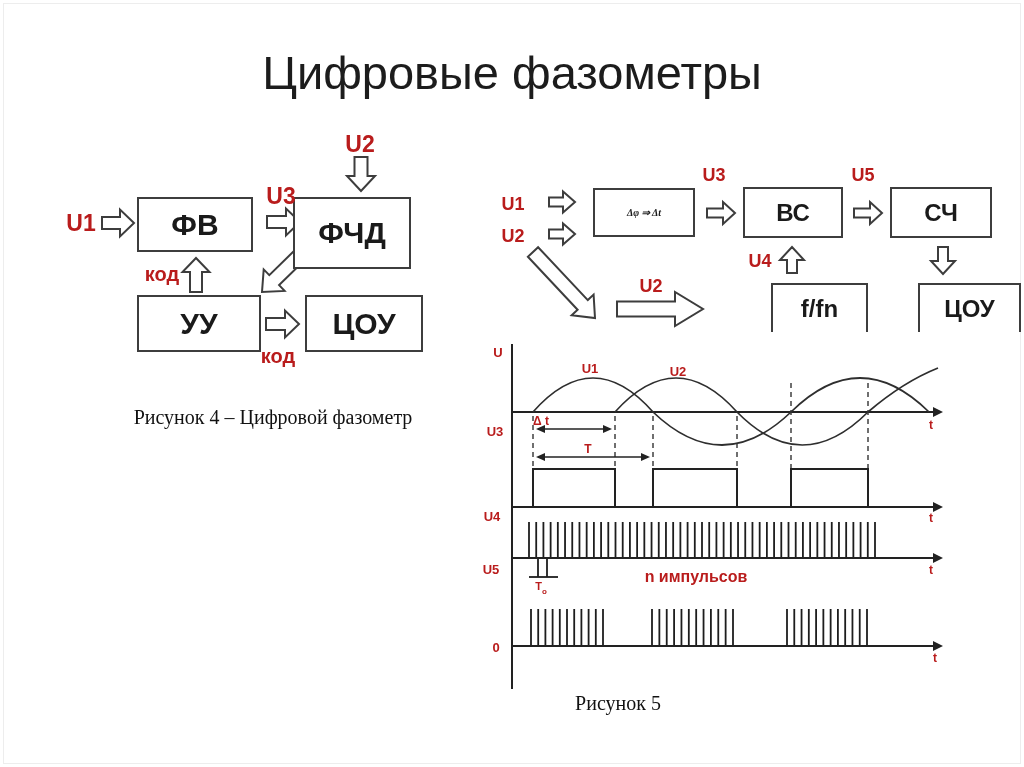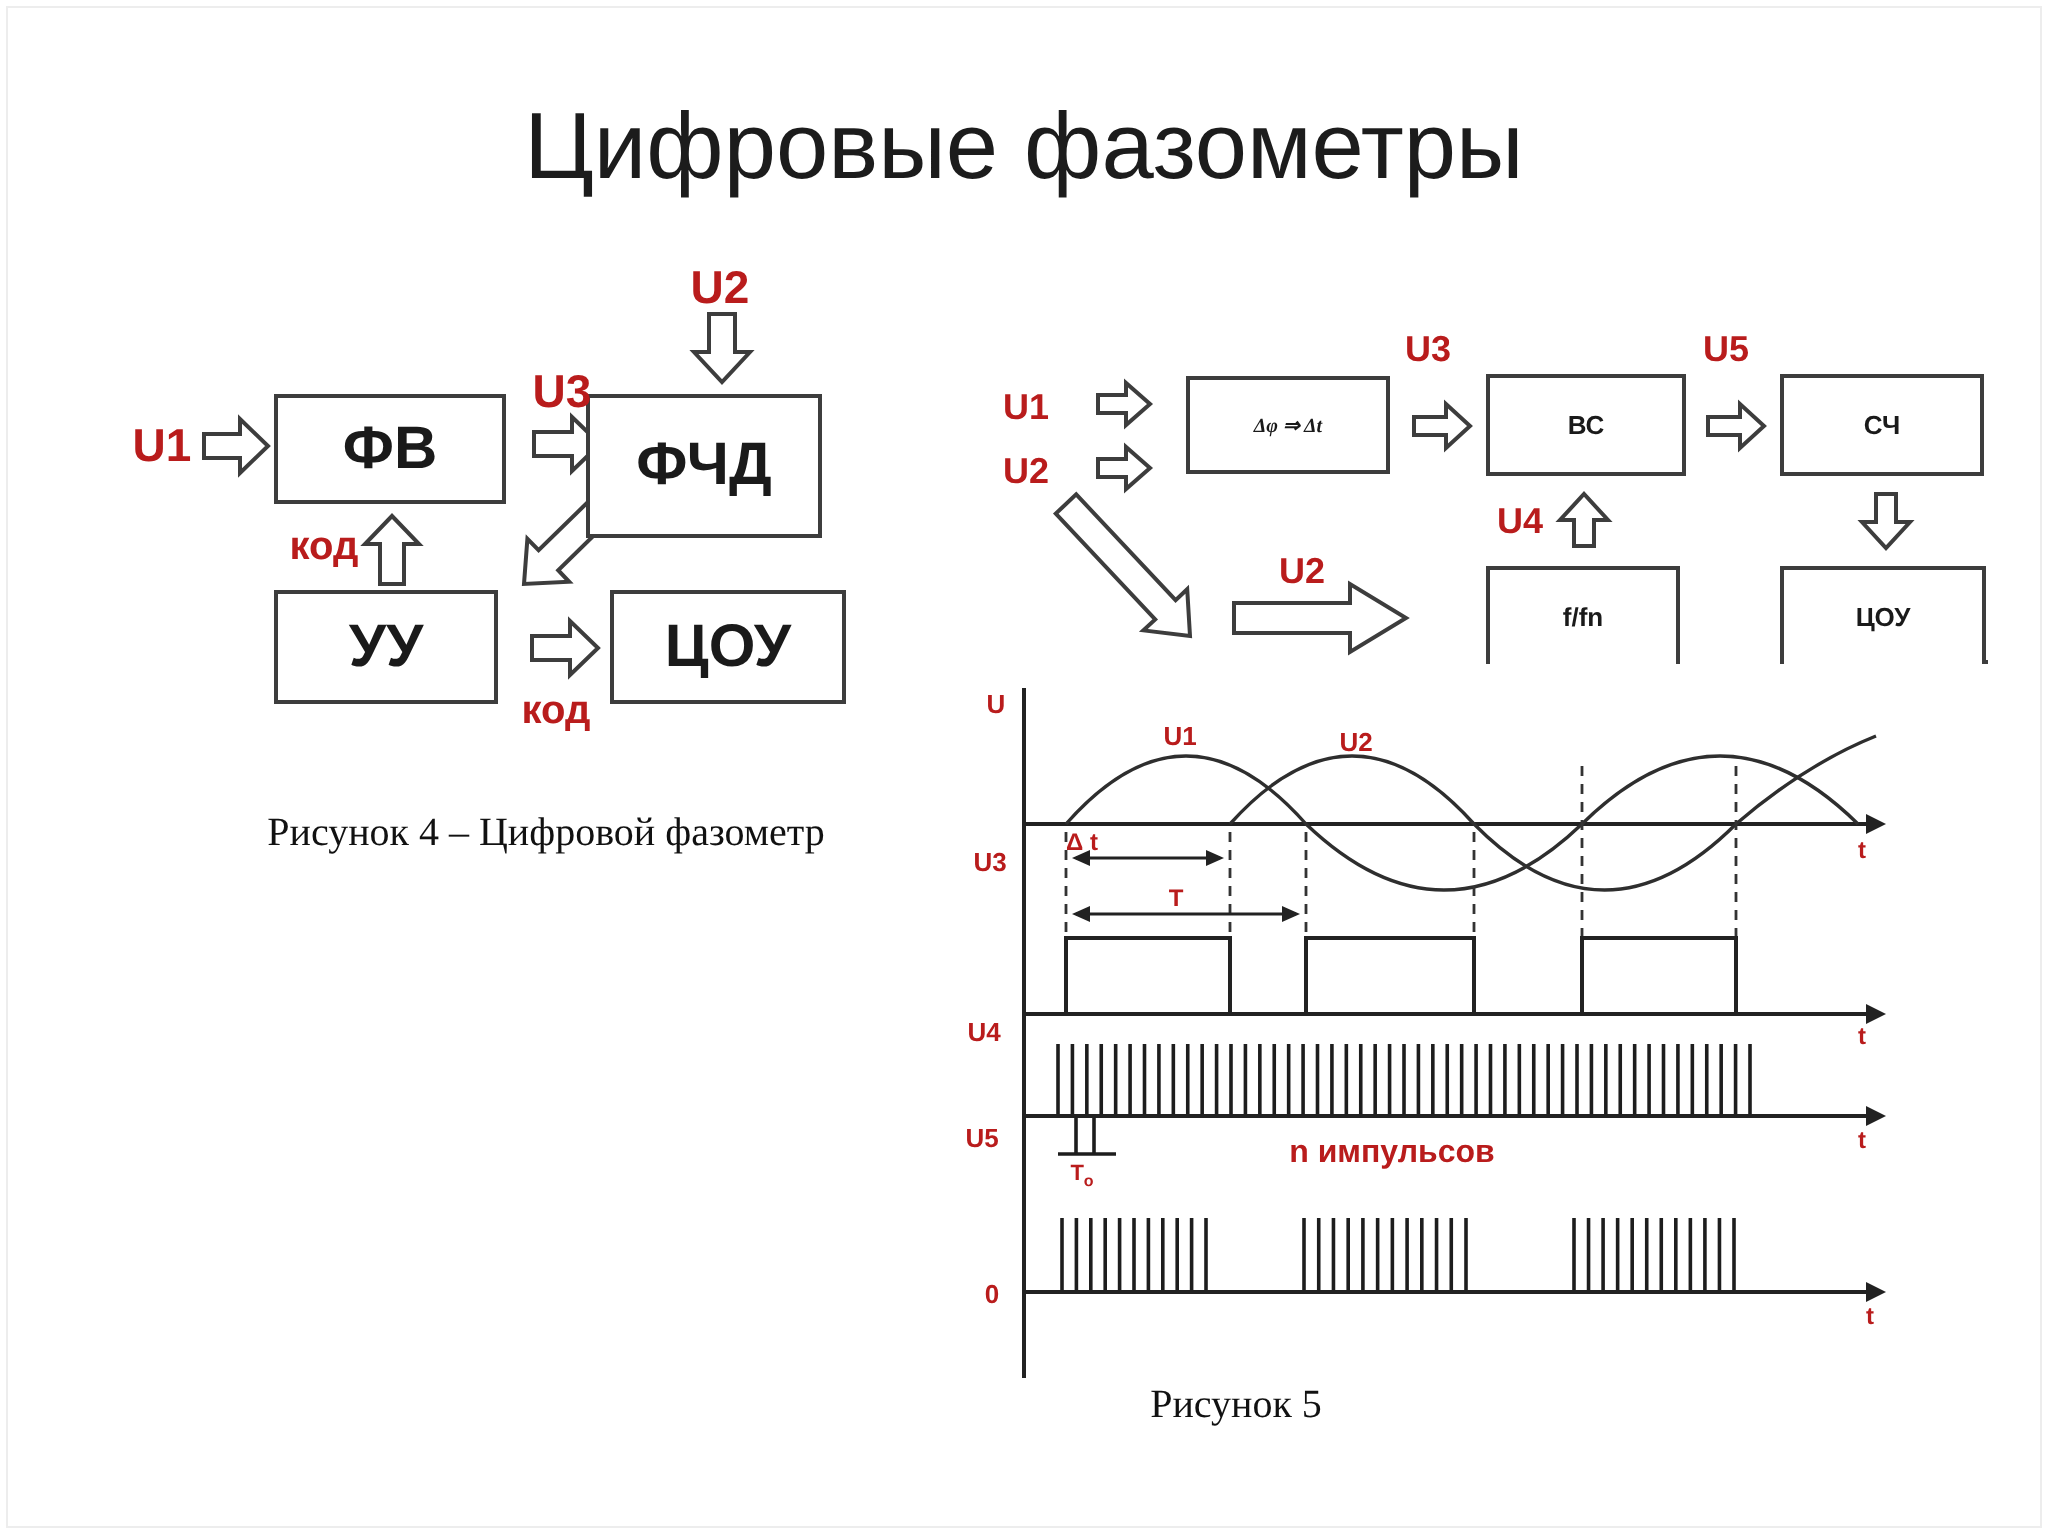--- a/index.html
+++ b/index.html
@@ -11,23 +11,23 @@
   #lw{position:absolute;left:0;top:0;}
   .holo{fill:#fff;stroke:#3d3d3d;stroke-width:2;stroke-linejoin:miter;}
   .ax{stroke:#222;stroke-width:2;}
   .wv{fill:none;stroke:#2e2e2e;stroke-width:1.7;}
   .dsh{stroke:#333;stroke-width:1.4;stroke-dasharray:5 4;}
   .pl{fill:none;stroke:#222;stroke-width:2;}
   .tick{stroke:#1d1d1d;stroke-width:1.8;}
   .bx{position:absolute;background:#fff;border:2px solid #3d3d3d;box-sizing:border-box;
       display:flex;align-items:center;justify-content:center;font-weight:bold;color:#1a1a1a;}
   .f4{font-size:30px;}
-  .f5{font-size:13px;}
+  .f5{font-size:24px;}
   .conv{font-style:italic;font-family:"Liberation Serif",serif;font-size:10px;font-weight:600;}
-  .open{border-bottom:none;}
+  .open{border-bottom:none;margin-left:28px;}
   .lb{position:absolute;transform:translate(-50%,-50%);font-weight:bold;color:#b91c1c;white-space:nowrap;}
   .cap{position:absolute;transform:translate(-50%,-50%);font-family:"Liberation Serif",serif;
        font-size:20px;color:#111;white-space:nowrap;font-weight:400;}
   sub{font-size:8px;}
 </style>
 </head>
 <body>
 
 <div class="frame"></div>
 
@@ -157,21 +157,21 @@
     <line x1="852.4545454545455" y1="609" x2="852.4545454545455" y2="645" class="tick"></line>
     <line x1="859.7272727272727" y1="609" x2="859.7272727272727" y2="645" class="tick"></line>
     <line x1="867" y1="609" x2="867" y2="645" class="tick"></line>
     <line x1="538" y1="559" x2="538" y2="577" class="tick"></line>
     <line x1="547" y1="559" x2="547" y2="577" class="tick"></line>
     <line x1="529" y1="577" x2="558" y2="577" class="tick"></line>
   </svg>
 
 <div class="bx f4" style="left:137px;top:197px;width:116px;height:55px">ФВ</div>
 <div class="bx f4" style="left:293px;top:197px;width:118px;height:72px">ФЧД</div>
-<div class="bx f4" style="left:137px;top:295px;width:112px;height:57px">УУ</div>
+<div class="bx f4" style="left:137px;top:295px;width:124px;height:57px">УУ</div>
 <div class="bx f4" style="left:305px;top:295px;width:118px;height:57px">ЦОУ</div>
 
 <span class="lb" style="left:81px;top:223px;font-size:23px">U1</span>
 <span class="lb" style="left:281px;top:196px;font-size:23px">U3</span>
 <span class="lb" style="left:360px;top:144px;font-size:23px">U2</span>
 <span class="lb" style="left:162px;top:274px;font-size:20px">код</span>
 <span class="lb" style="left:278px;top:356px;font-size:20px">код</span>
 
 <span class="cap" style="left:273px;top:417px">Рисунок 4 – Цифровой фазометр</span>
 

